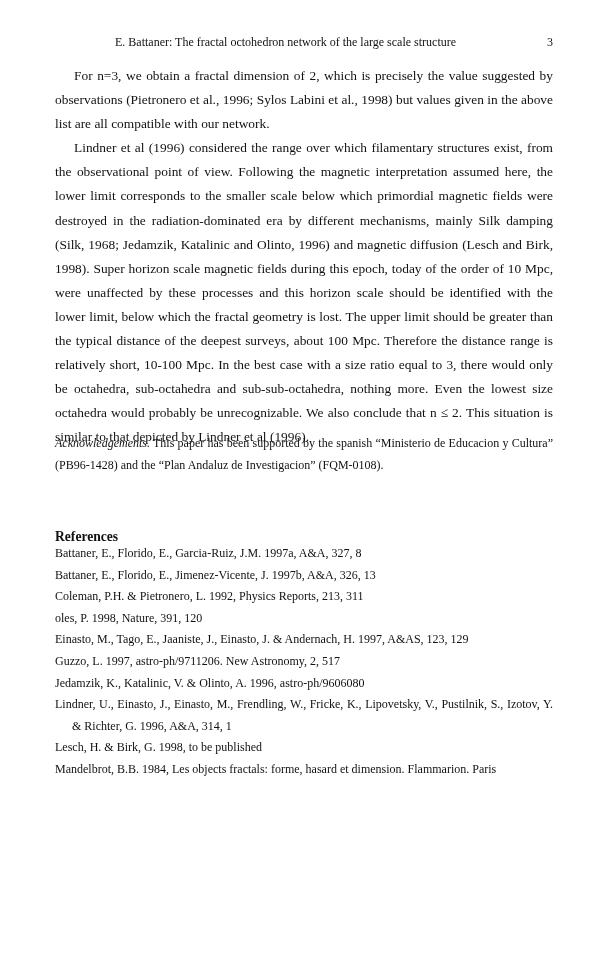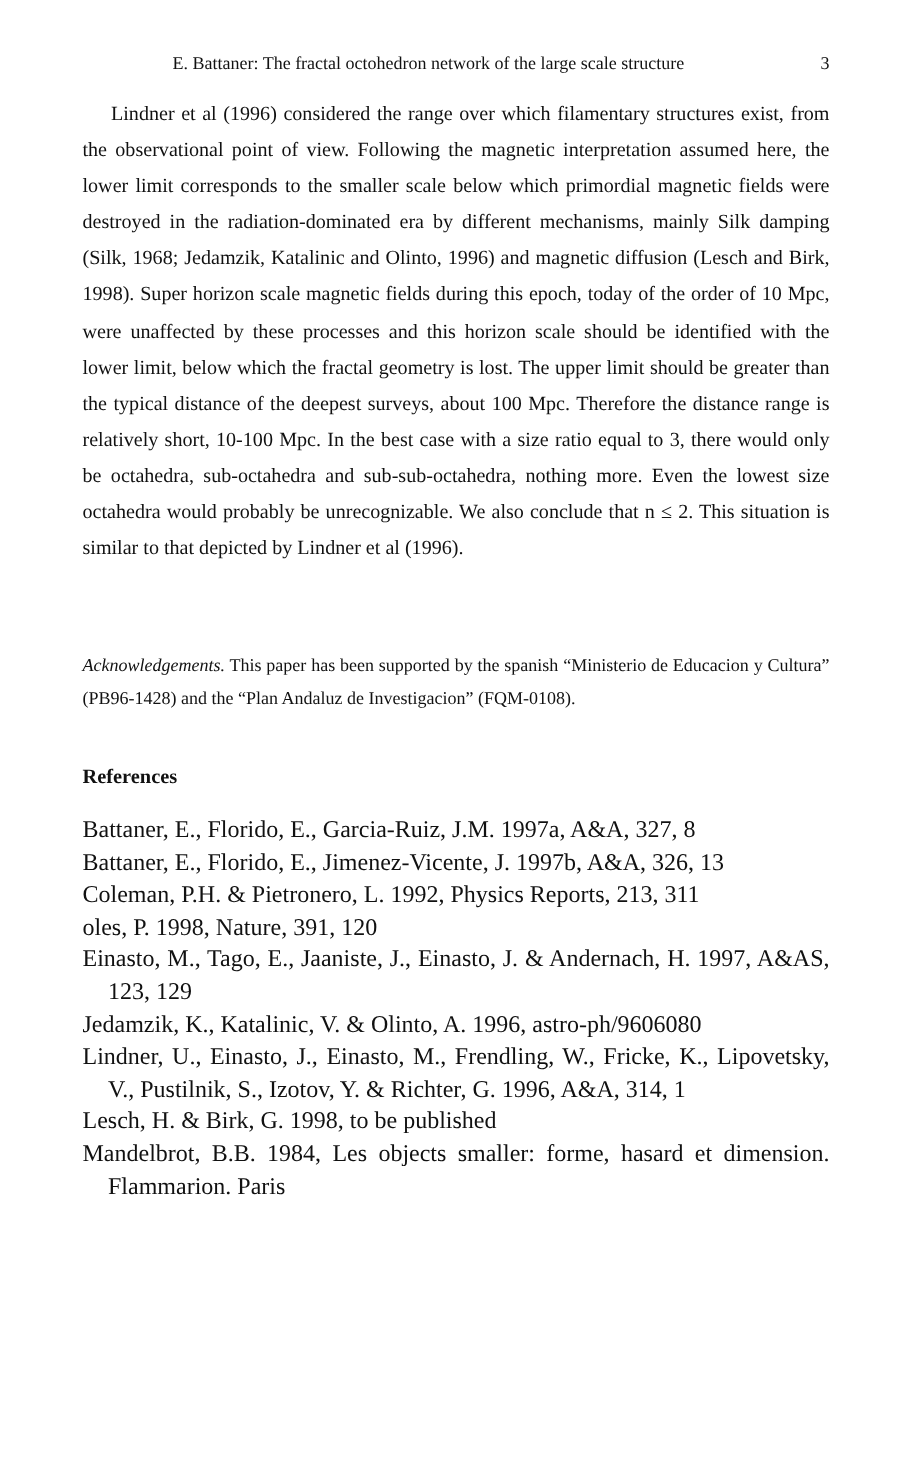--- a/index.html
+++ b/index.html
@@ -19,57 +19,59 @@
       position: absolute; top: 64px; left: 0; width: 498px;
       font-size: 13.4px; line-height: 24.1px; text-align: justify;
     }
     .body-text p { margin: 0; text-indent: 19px; }
     .ack {
       position: absolute; top: 432px; left: 0; width: 498px;
       font-size: 12px; line-height: 22px; text-align: justify;
     }
     .ack .ack-label { font-style: italic; }
     .refs-heading {
-      position: absolute; top: 510px; left: 0;
+      position: absolute; top: 529px; left: 0;
       font-size: 13.6px; font-weight: bold;
     }
     .refs {
       position: absolute; top: 543px; left: 0; width: 498px;
-      font-size: 16px; line-height: 21.6px; margin: 0; padding: 0; list-style: none;
+      font-size: 12px; line-height: 21.6px; margin: 0; padding: 0; list-style: none;
     }
     .refs li {
       padding-left: 17px; text-indent: -17px; text-align: justify;
     }
   </style>
 </head>
 <body>
 
 <div class="page">
 
   <div class="running-head">
     <span class="title">E. Battaner: The fractal octohedron network of the large scale structure</span>
     <span class="pageno">3</span>
   </div>
 
   <div class="body-text">
+    <p>For n=3, we obtain a fractal dimension of 2, which is precisely the value suggested by observations (Pietronero et al., 1996; Sylos Labini et al., 1998) but values given in the above list are all compatible with our network.</p>
     <p>Lindner et al (1996) considered the range over which filamentary structures exist, from the observational point of view. Following the magnetic interpretation assumed here, the lower limit corresponds to the smaller scale below which primordial magnetic fields were destroyed in the radiation-dominated era by different mechanisms, mainly Silk damping (Silk, 1968; Jedamzik, Katalinic and Olinto, 1996) and magnetic diffusion (Lesch and Birk, 1998). Super horizon scale magnetic fields during this epoch, today of the order of 10 Mpc, were unaffected by these processes and this horizon scale should be identified with the lower limit, below which the fractal geometry is lost. The upper limit should be greater than the typical distance of the deepest surveys, about 100 Mpc. Therefore the distance range is relatively short, 10-100 Mpc. In the best case with a size ratio equal to 3, there would only be octahedra, sub-octahedra and sub-sub-octahedra, nothing more. Even the lowest size octahedra would probably be unrecognizable. We also conclude that n ≤ 2. This situation is similar to that depicted by Lindner et al (1996).</p>
   </div>
 
   <div class="ack">
     <span class="ack-label">Acknowledgements.</span>
     <span>This paper has been supported by the spanish “Ministerio de Educacion y Cultura” (PB96-1428) and the “Plan Andaluz de Investigacion” (FQM-0108).</span>
   </div>
 
   <div class="refs-heading">References</div>
 
   <ul class="refs">
     <li>Battaner, E., Florido, E., Garcia-Ruiz, J.M. 1997a, A&amp;A, 327, 8</li>
     <li>Battaner, E., Florido, E., Jimenez-Vicente, J. 1997b, A&amp;A, 326, 13</li>
     <li>Coleman, P.H. &amp; Pietronero, L. 1992, Physics Reports, 213, 311</li>
     <li>oles, P. 1998, Nature, 391, 120</li>
     <li>Einasto, M., Tago, E., Jaaniste, J., Einasto, J. &amp; Andernach, H. 1997, A&amp;AS, 123, 129</li>
+    <li>Guzzo, L. 1997, astro-ph/9711206. New Astronomy, 2, 517</li>
     <li>Jedamzik, K., Katalinic, V. &amp; Olinto, A. 1996, astro-ph/9606080</li>
     <li>Lindner, U., Einasto, J., Einasto, M., Frendling, W., Fricke, K., Lipovetsky, V., Pustilnik, S., Izotov, Y. &amp; Richter, G. 1996, A&amp;A, 314, 1</li>
     <li>Lesch, H. &amp; Birk, G. 1998, to be published</li>
-    <li>Mandelbrot, B.B. 1984, Les objects smaller: forme, hasard et dimension. Flammarion. Paris</li>
+    <li>Mandelbrot, B.B. 1984, Les objects fractals: forme, hasard et dimension. Flammarion. Paris</li>
   </ul>
 
 </div>
 
 </body></html>

